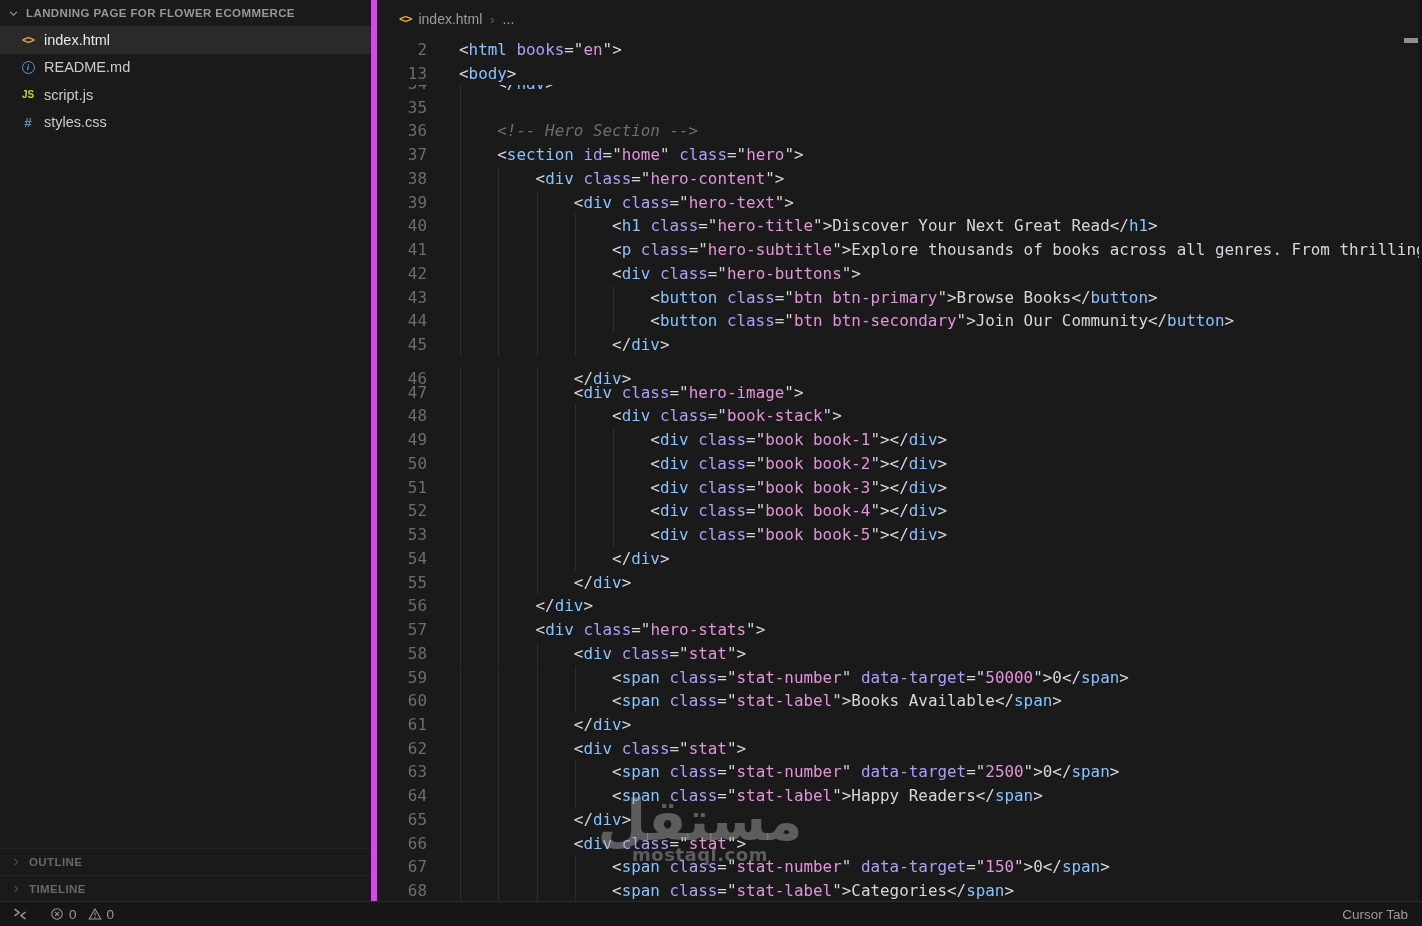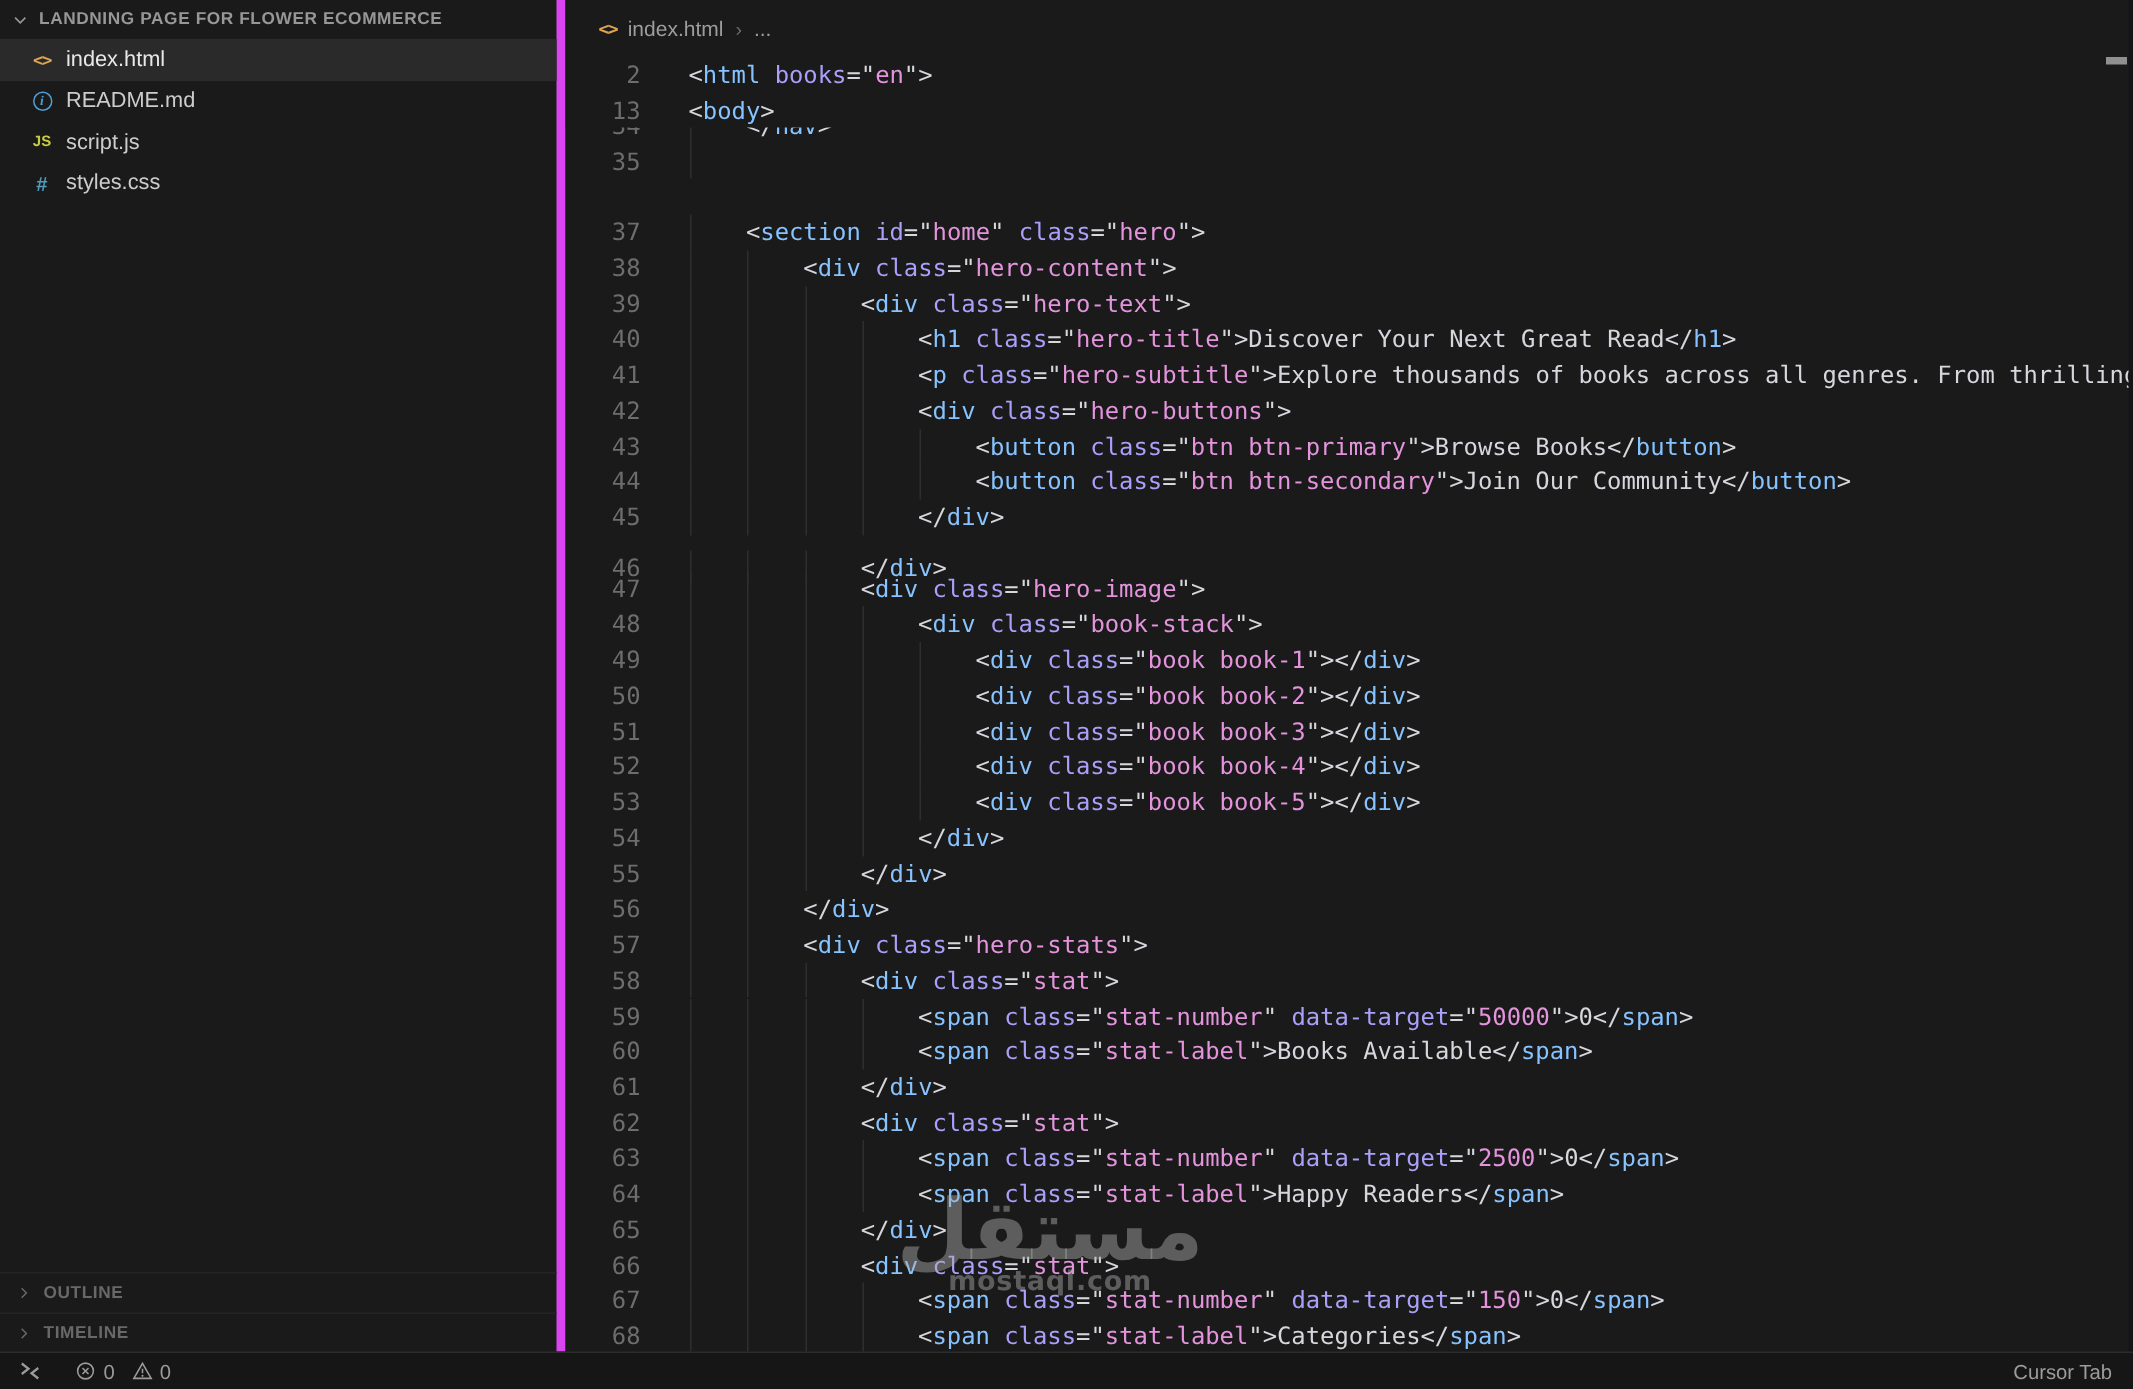--- a/index.html
+++ b/index.html
@@ -122,20 +122,21 @@
 <div class="editor">
   <div class="breadcrumb">
     <span class="bc-icon">&lt;&gt;</span>
     <span>index.html</span>
     <span class="bc-sep">›</span>
     <span>...</span>
   </div>
   <div class="code-lines" id="codeLines">
       <div class="row" style="top: 72px;"><span class="ln">34</span><span class="cd"><b style="left:calc(0ch + 1px)"></b><span class="tk-f">    </span><span class="tk-f">&lt;/</span><span class="tk-t">nav</span><span class="tk-f">&gt;</span></span></div>
       <div class="row" style="top: 95.74px;"><span class="ln">35</span><span class="cd"><b style="left:calc(0ch + 1px)"></b></span></div>
+      <div class="row" style="top: 119.48px;"><span class="ln">36</span><span class="cd"><b style="left:calc(0ch + 1px)"></b><span class="tk-c">    &lt;!-- Hero Section --&gt;</span></span></div>
       <div class="row" style="top: 143.22px;"><span class="ln">37</span><span class="cd"><b style="left:calc(0ch + 1px)"></b><span class="tk-f">    </span><span class="tk-f">&lt;</span><span class="tk-t">section</span><span class="tk-f"> </span><span class="tk-a">id</span><span class="tk-f">=</span><span class="tk-f">"</span><span class="tk-s">home</span><span class="tk-f">"</span><span class="tk-f"> </span><span class="tk-a">class</span><span class="tk-f">=</span><span class="tk-f">"</span><span class="tk-s">hero</span><span class="tk-f">"</span><span class="tk-f">&gt;</span></span></div>
       <div class="row" style="top: 166.96px;"><span class="ln">38</span><span class="cd"><b style="left:calc(0ch + 1px)"></b><b style="left:calc(4ch + 1px)"></b><span class="tk-f">        </span><span class="tk-f">&lt;</span><span class="tk-t">div</span><span class="tk-f"> </span><span class="tk-a">class</span><span class="tk-f">=</span><span class="tk-f">"</span><span class="tk-s">hero-content</span><span class="tk-f">"</span><span class="tk-f">&gt;</span></span></div>
       <div class="row" style="top: 190.7px;"><span class="ln">39</span><span class="cd"><b style="left:calc(0ch + 1px)"></b><b style="left:calc(4ch + 1px)"></b><b style="left:calc(8ch + 1px)"></b><span class="tk-f">            </span><span class="tk-f">&lt;</span><span class="tk-t">div</span><span class="tk-f"> </span><span class="tk-a">class</span><span class="tk-f">=</span><span class="tk-f">"</span><span class="tk-s">hero-text</span><span class="tk-f">"</span><span class="tk-f">&gt;</span></span></div>
       <div class="row" style="top: 214.44px;"><span class="ln">40</span><span class="cd"><b style="left:calc(0ch + 1px)"></b><b style="left:calc(4ch + 1px)"></b><b style="left:calc(8ch + 1px)"></b><b style="left:calc(12ch + 1px)"></b><span class="tk-f">                </span><span class="tk-f">&lt;</span><span class="tk-t">h1</span><span class="tk-f"> </span><span class="tk-a">class</span><span class="tk-f">=</span><span class="tk-f">"</span><span class="tk-s">hero-title</span><span class="tk-f">"</span><span class="tk-f">&gt;</span><span class="tk-f">Discover</span><span class="tk-f"> </span><span class="tk-f">Your</span><span class="tk-f"> </span><span class="tk-f">Next</span><span class="tk-f"> </span><span class="tk-f">Great</span><span class="tk-f"> </span><span class="tk-f">Read</span><span class="tk-f">&lt;/</span><span class="tk-t">h1</span><span class="tk-f">&gt;</span></span></div>
       <div class="row" style="top: 238.18px;"><span class="ln">41</span><span class="cd"><b style="left:calc(0ch + 1px)"></b><b style="left:calc(4ch + 1px)"></b><b style="left:calc(8ch + 1px)"></b><b style="left:calc(12ch + 1px)"></b><span class="tk-f">                </span><span class="tk-f">&lt;</span><span class="tk-t">p</span><span class="tk-f"> </span><span class="tk-a">class</span><span class="tk-f">=</span><span class="tk-f">"</span><span class="tk-s">hero-subtitle</span><span class="tk-f">"</span><span class="tk-f">&gt;</span><span class="tk-f">Explore</span><span class="tk-f"> </span><span class="tk-f">thousands</span><span class="tk-f"> </span><span class="tk-f">of</span><span class="tk-f"> </span><span class="tk-f">books</span><span class="tk-f"> </span><span class="tk-f">across</span><span class="tk-f"> </span><span class="tk-f">all</span><span class="tk-f"> </span><span class="tk-f">genres.</span><span class="tk-f"> </span><span class="tk-f">From</span><span class="tk-f"> </span><span class="tk-f">thrilling</span></span></div>
       <div class="row" style="top: 261.92px;"><span class="ln">42</span><span class="cd"><b style="left:calc(0ch + 1px)"></b><b style="left:calc(4ch + 1px)"></b><b style="left:calc(8ch + 1px)"></b><b style="left:calc(12ch + 1px)"></b><span class="tk-f">                </span><span class="tk-f">&lt;</span><span class="tk-t">div</span><span class="tk-f"> </span><span class="tk-a">class</span><span class="tk-f">=</span><span class="tk-f">"</span><span class="tk-s">hero-buttons</span><span class="tk-f">"</span><span class="tk-f">&gt;</span></span></div>
       <div class="row" style="top: 285.66px;"><span class="ln">43</span><span class="cd"><b style="left:calc(0ch + 1px)"></b><b style="left:calc(4ch + 1px)"></b><b style="left:calc(8ch + 1px)"></b><b style="left:calc(12ch + 1px)"></b><b style="left:calc(16ch + 1px)"></b><span class="tk-f">                    </span><span class="tk-f">&lt;</span><span class="tk-t">button</span><span class="tk-f"> </span><span class="tk-a">class</span><span class="tk-f">=</span><span class="tk-f">"</span><span class="tk-s">btn btn-primary</span><span class="tk-f">"</span><span class="tk-f">&gt;</span><span class="tk-f">Browse</span><span class="tk-f"> </span><span class="tk-f">Books</span><span class="tk-f">&lt;/</span><span class="tk-t">button</span><span class="tk-f">&gt;</span></span></div>
       <div class="row" style="top: 309.4px;"><span class="ln">44</span><span class="cd"><b style="left:calc(0ch + 1px)"></b><b style="left:calc(4ch + 1px)"></b><b style="left:calc(8ch + 1px)"></b><b style="left:calc(12ch + 1px)"></b><b style="left:calc(16ch + 1px)"></b><span class="tk-f">                    </span><span class="tk-f">&lt;</span><span class="tk-t">button</span><span class="tk-f"> </span><span class="tk-a">class</span><span class="tk-f">=</span><span class="tk-f">"</span><span class="tk-s">btn btn-secondary</span><span class="tk-f">"</span><span class="tk-f">&gt;</span><span class="tk-f">Join</span><span class="tk-f"> </span><span class="tk-f">Our</span><span class="tk-f"> </span><span class="tk-f">Community</span><span class="tk-f">&lt;/</span><span class="tk-t">button</span><span class="tk-f">&gt;</span></span></div>
       <div class="row" style="top: 333.14px;"><span class="ln">45</span><span class="cd"><b style="left:calc(0ch + 1px)"></b><b style="left:calc(4ch + 1px)"></b><b style="left:calc(8ch + 1px)"></b><b style="left:calc(12ch + 1px)"></b><span class="tk-f">                </span><span class="tk-f">&lt;/</span><span class="tk-t">div</span><span class="tk-f">&gt;</span></span></div>
       <div class="row" style="top: 367px;"><span class="ln">46</span><span class="cd"><b style="left:calc(0ch + 1px)"></b><b style="left:calc(4ch + 1px)"></b><b style="left:calc(8ch + 1px)"></b><span class="tk-f">            </span><span class="tk-f">&lt;/</span><span class="tk-t">div</span><span class="tk-f">&gt;</span></span></div>

